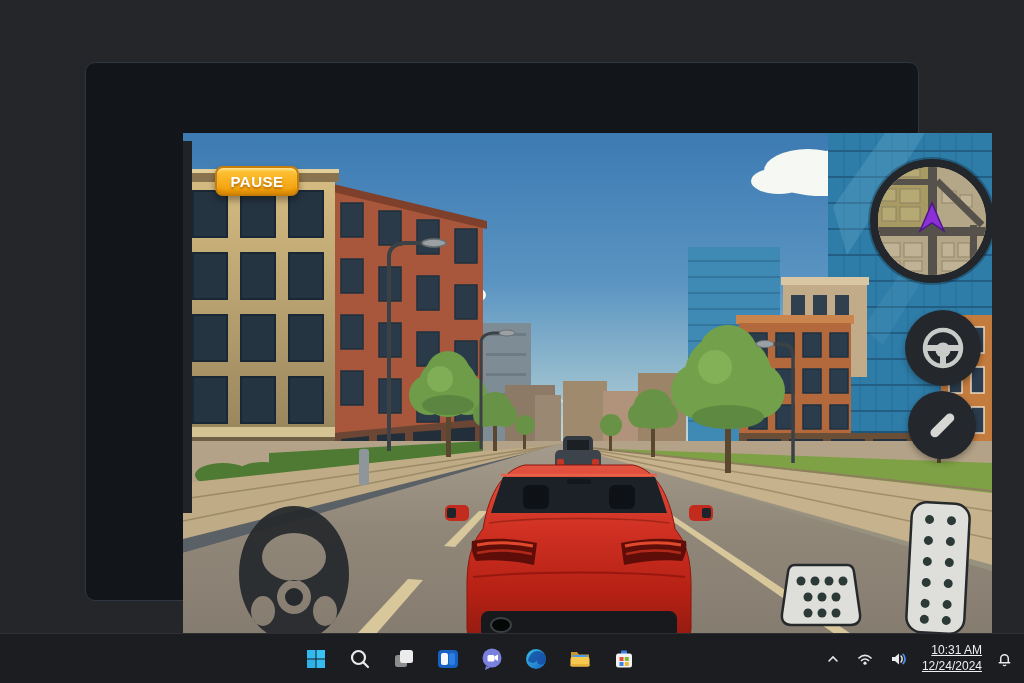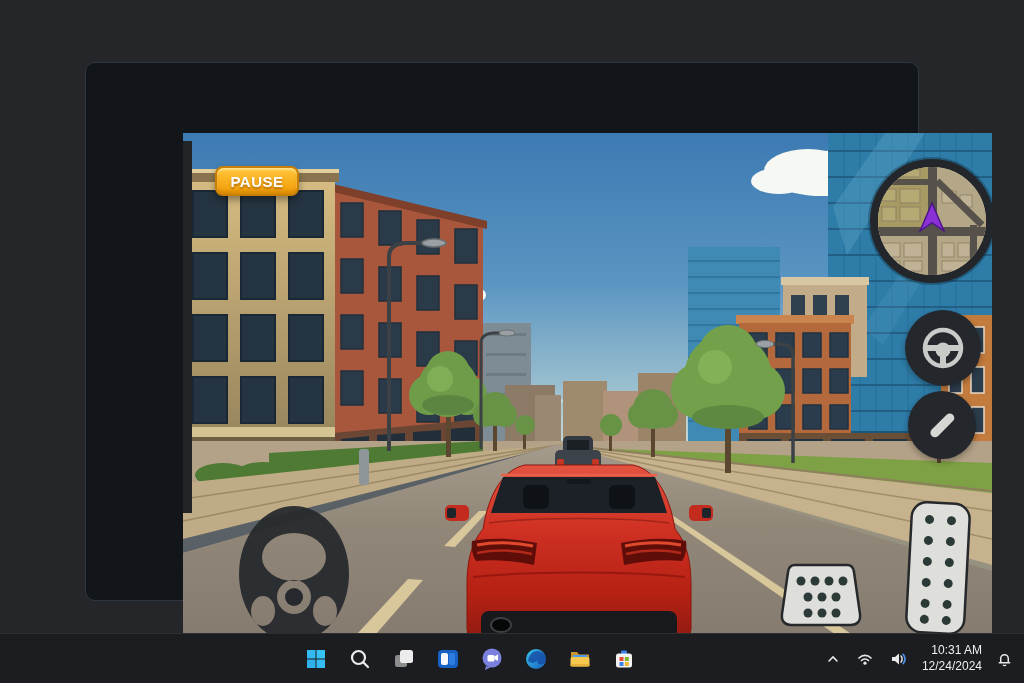--- a/index.html
+++ b/index.html
@@ -37,21 +37,21 @@
   .brake { position:absolute; left:596px; top:427px; width:84px; height:72px; }
   .gas   { position:absolute; left:720px; top:366px; width:70px; height:138px; transform:rotate(3deg); }
 
   
   .taskbar { position:absolute; left:0; top:633px; width:1024px; height:50px;
     background:#1b1d20; border-top:1px solid #2c2e31; display:flex; align-items:center; }
   .tb-center { position:absolute; left:300px; top:0; height:50px; display:flex; align-items:center; gap:12px; }
   .tb-btn { width:32px; height:40px; border-radius:5px; display:flex; align-items:center; justify-content:center; }
   .tray { position:absolute; right:8px; top:0; height:50px; display:flex; align-items:center; gap:9px; }
   .tray-btn { display:flex; align-items:center; justify-content:center; padding:3px; border-radius:4px; }
-  .clock { text-align:right; color:#eef0f2; font-size:12px; line-height:1.3; padding:0 2px; }
+  .clock { text-align:right; color:#eef0f2; font-size:12px; line-height:1.3; padding:0 2px;text-decoration:underline; }
 </style>
 </head>
 <body>
 
 <div class="desktop">
 
   <div class="window">
     <div class="game">
 
       <svg class="scene" viewBox="0 0 809 522" aria-hidden="true">

